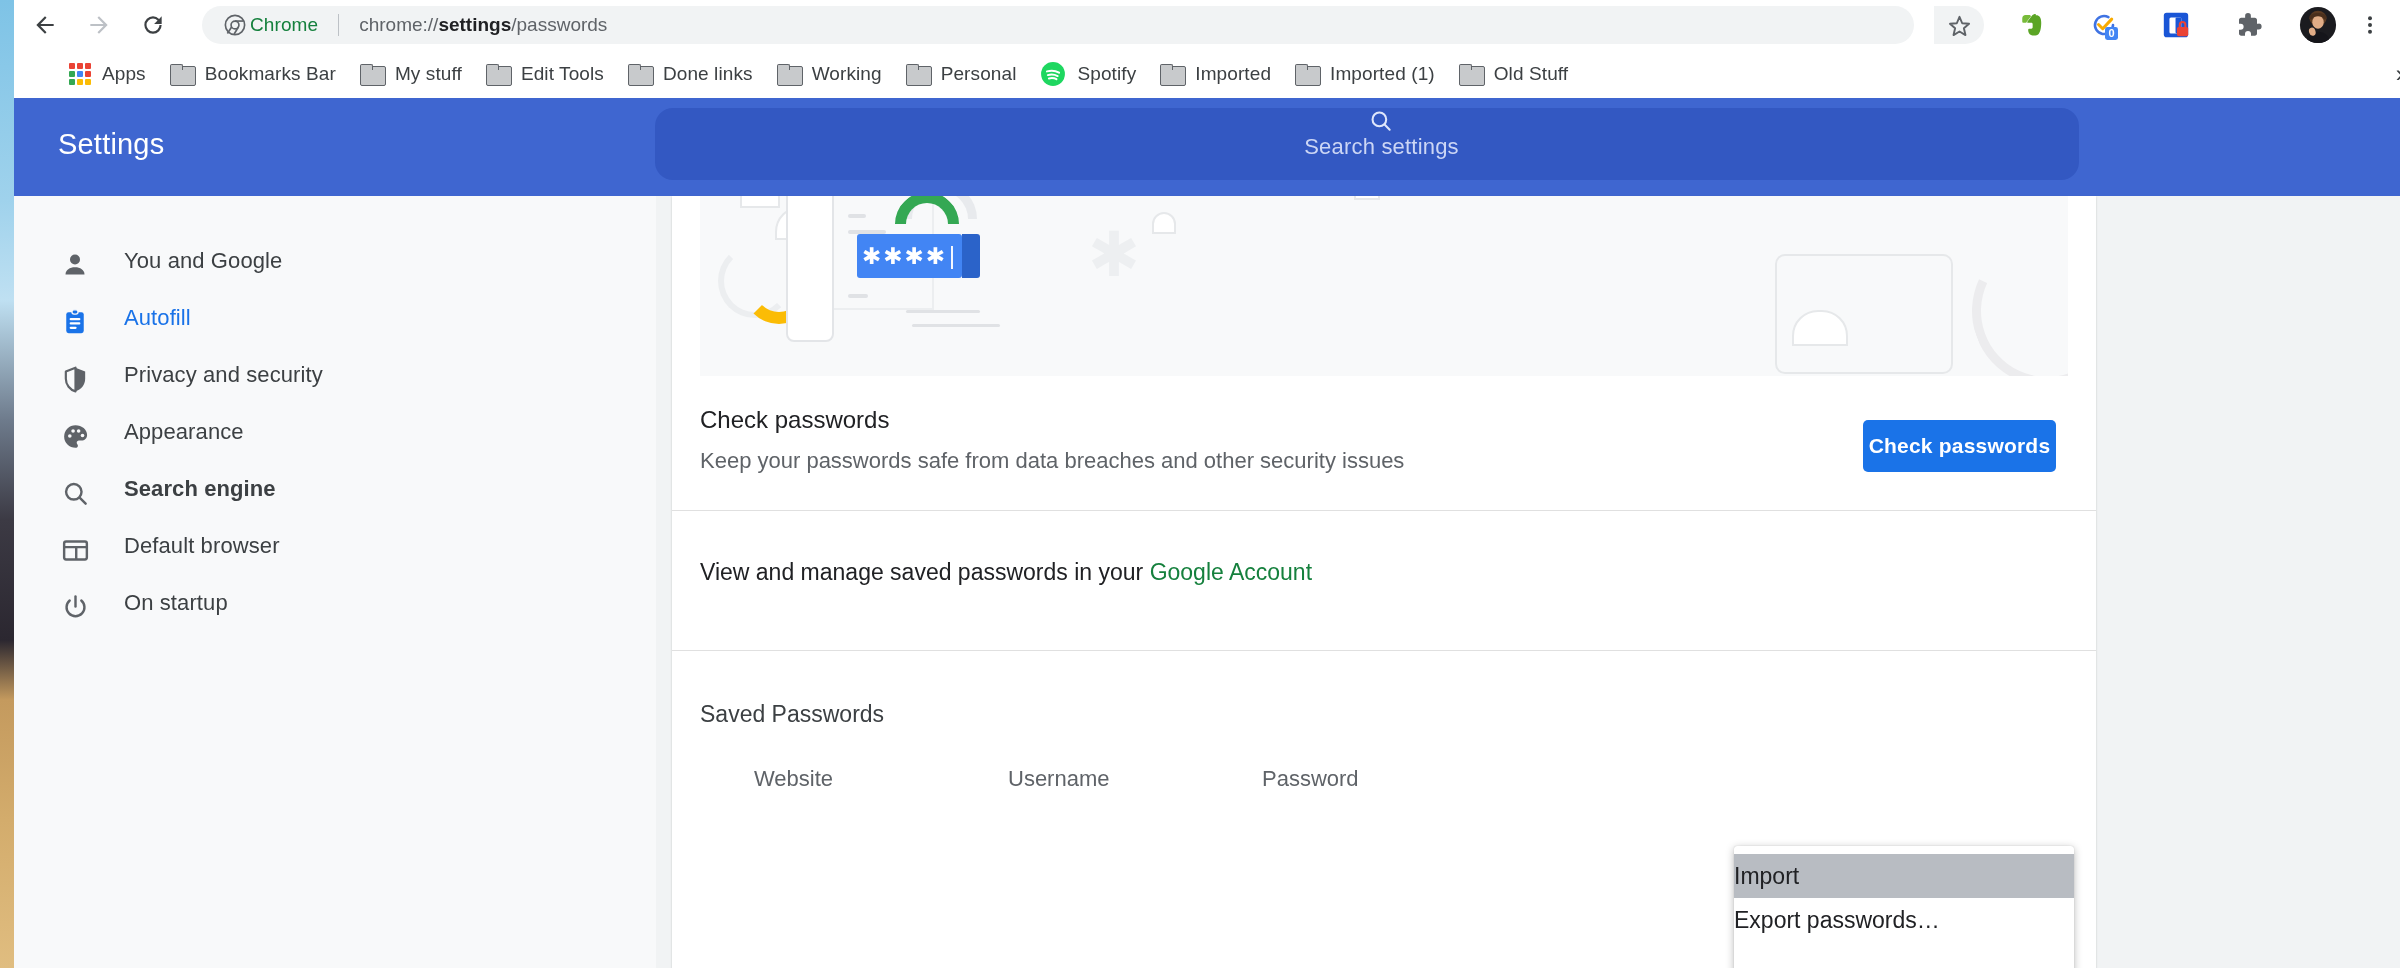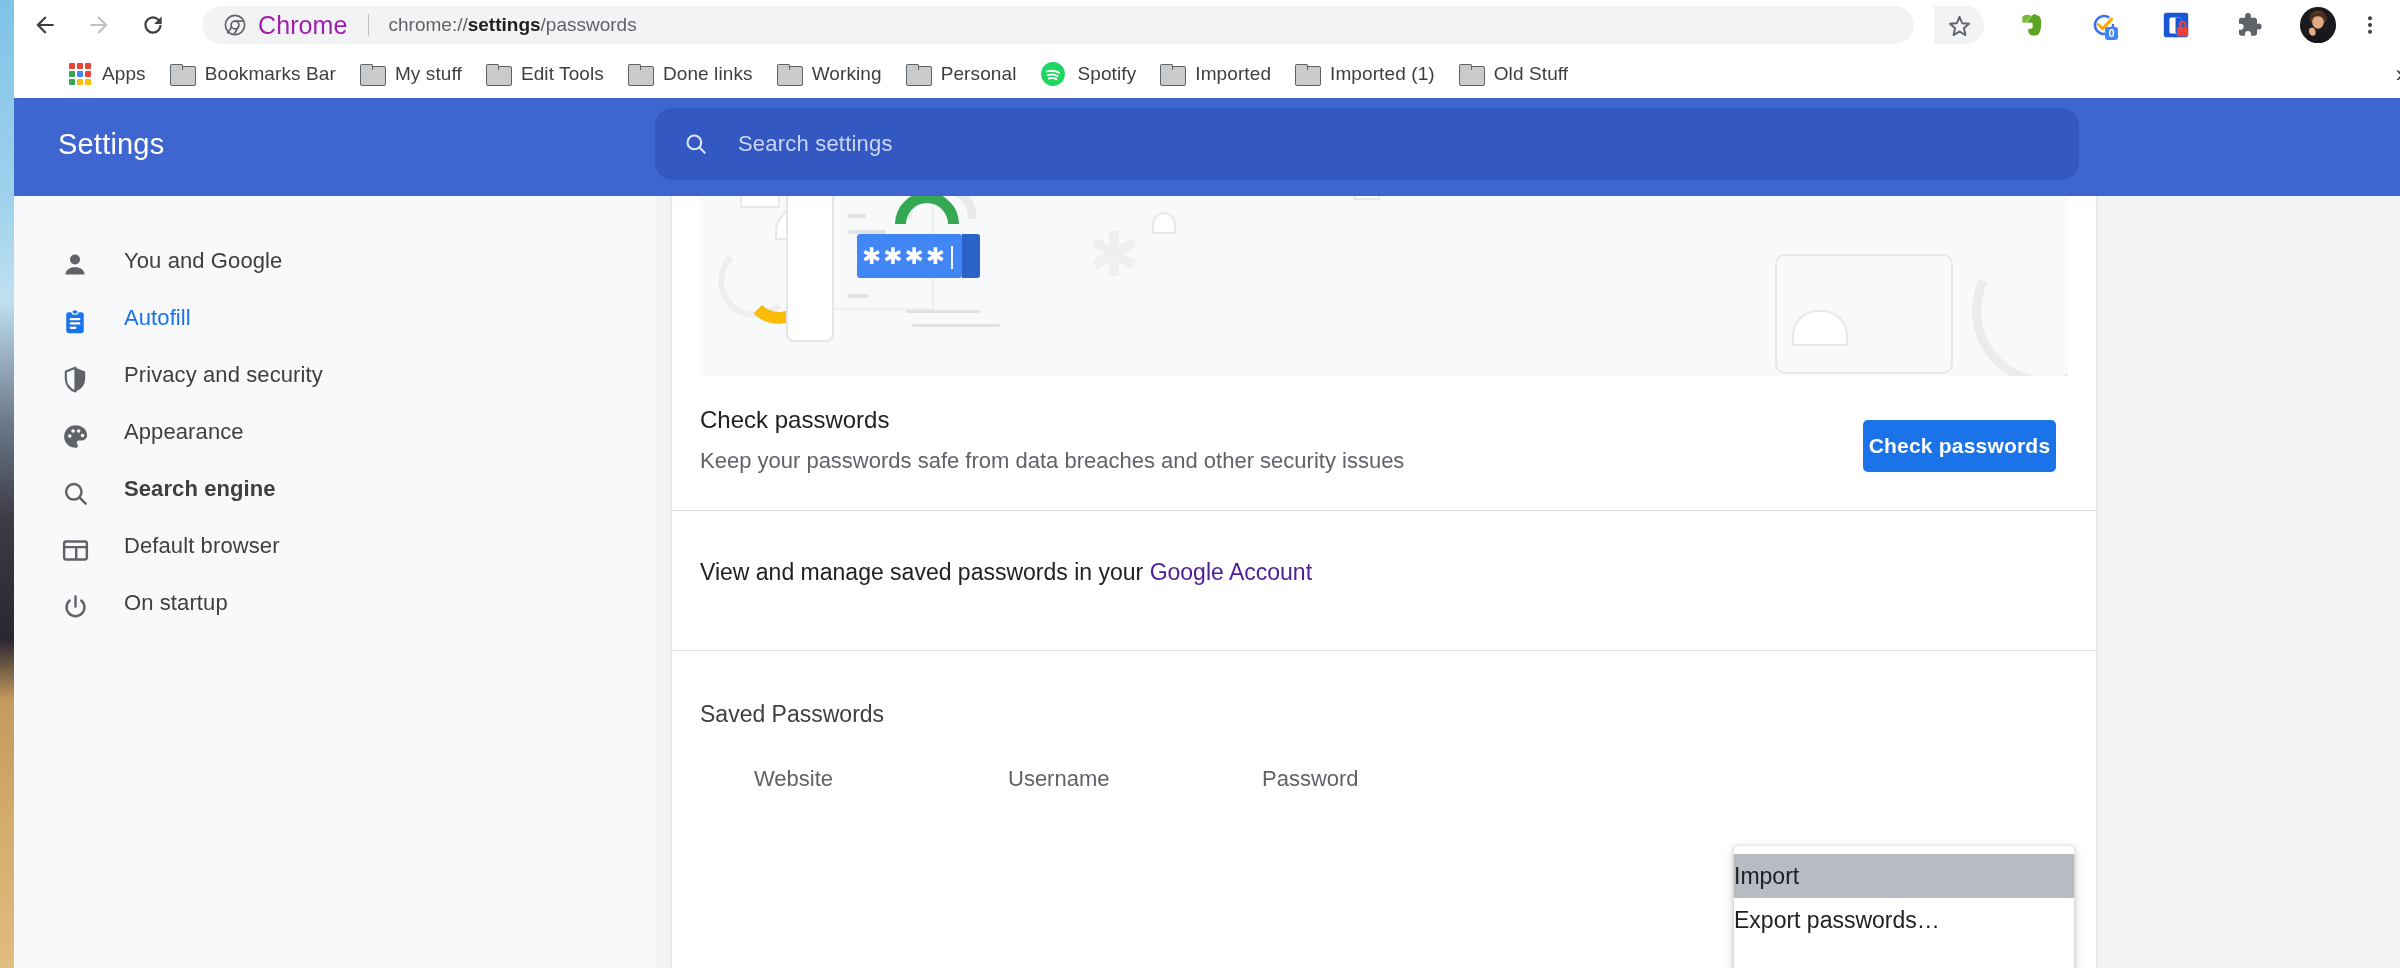--- a/index.html
+++ b/index.html
@@ -43,21 +43,21 @@
   #omnibox{
     position:absolute; left:188px; top:6px;
     width:1712px; height:38px;
     background:#f1f3f4;
     border-radius:19px;
     display:flex; align-items:center;
     cursor:text;
   }
   #omnibox .chrome-logo{ margin-left:22px; width:22px; height:22px; flex:0 0 22px; }
   #omnibox .chip-label{
-    margin-left:12px; font-size:25px; color:#a21caf; letter-spacing:.1px;
+    margin-left:4px; font-size:19px; color:#15803d; letter-spacing:.1px;
     white-space:nowrap;
   }
   #omnibox .chip-divider{
     width:1px; height:22px; background:#bdc1c6; margin-left:20px;
   }
   #omnibox .url{
     margin-left:20px; font-size:19px; color:#5f6368; white-space:nowrap;
   }
   #omnibox .url b{ color:#202124; font-weight:700; }
   #star-btn{
@@ -117,20 +117,21 @@
   }
   #settings-title{
     position:absolute; left:44px; top:30px;
     font-size:29px; color:#ffffff; font-weight:400; letter-spacing:.2px;
   }
   #search-box{
     position:absolute; left:641px; top:10px; width:1424px; height:72px;
     background:#3358c2; border-radius:18px;
     display:flex; align-items:center;
     cursor:text;
+    flex-direction:column;
   }
   #search-box .mag{ margin-left:28px; width:26px; height:26px; flex:0 0 26px; }
   #search-placeholder{
     margin-left:29px; font-size:22px; color:#ccd6f5; letter-spacing:.2px;
   }
 
   
   #sidenav{
     position:absolute; left:0; top:98px; width:642px; height:772px;
     background:#f8f9fa;
@@ -172,21 +173,21 @@
     position:absolute; left:1191px; top:44px; width:193px; height:52px;
     background:#1a73e8; border-radius:5px; border:none;
     color:#ffffff; font-size:21px; font-weight:700;
     font-family:"Liberation Sans", sans-serif;
     cursor:pointer; letter-spacing:.2px;
   }
   #gaccount-row{ top:314px; height:140px; }
   #gaccount-text{
     position:absolute; left:28px; top:48px; font-size:23px; color:#202124;
   }
-  #gaccount-link{ color:#4c1d95; cursor:pointer; }
+  #gaccount-link{ color:#15803d; cursor:pointer; }
   #saved-row{ top:454px; height:318px; }
   #saved-title{
     position:absolute; left:28px; top:50px; font-size:23px; color:#3c4043; font-weight:500;
   }
   .col-head{
     position:absolute; top:115px; font-size:22px; color:#5f6368;
   }
   #col-website{ left:82px; }
   #col-username{ left:336px; }
   #col-password{ left:590px; }

